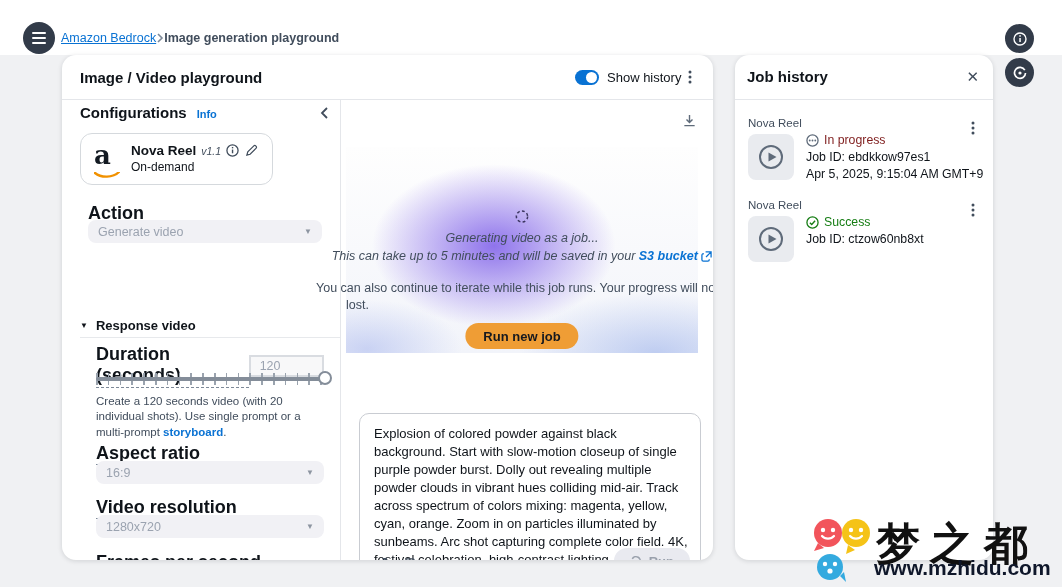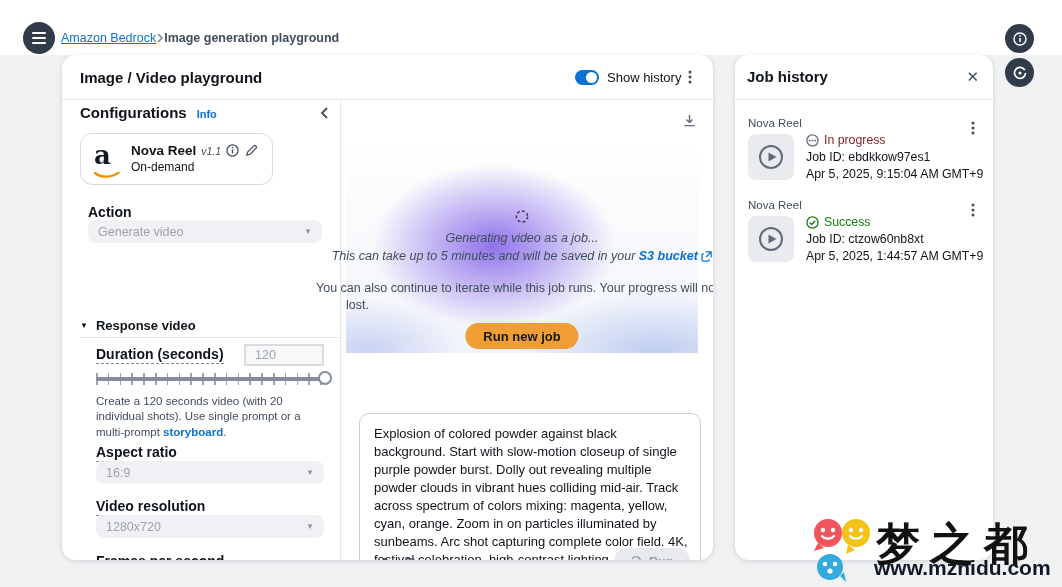--- a/index.html
+++ b/index.html
@@ -42,21 +42,21 @@
   .model-card { position:absolute; left:18px; top:33px; width:193px; height:52px; border:1px solid #d5d9dd; border-radius:12px; }
   .amz-logo { position:absolute; left:13px; top:10px; width:28px; height:30px; }
   .amz-a { font-weight:bold; font-size:26px; line-height:22px; color:#131a22; font-family:"DejaVu Serif",serif;}
   .model-name-row { position:absolute; left:50px; top:9px; display:flex; align-items:center; gap:5px; }
   .model-name { font-size:13.5px; font-weight:bold; }
   .model-ver { font-size:10.5px; font-style:italic; color:#414d5c; }
   .model-icons { display:flex; gap:6px; align-items:center; color:#414d5c; }
   .model-icons svg { cursor:pointer; }
   .model-throughput { position:absolute; left:50px; top:26px; font-size:12px; color:#0f141a; }
 
-  .field-label { font-size:14px; font-weight:bold; color:#0f141a; }
+  .field-label { font-size:18px; font-weight:bold; color:#0f141a; }
   .dashed-u { border-bottom:1px dashed #7d8998; padding-bottom:1px; cursor:help; }
   .select { background:#f1f1f5; border-radius:8px; height:23px; display:flex; align-items:center;
             justify-content:space-between; padding:0 10px; font-size:12.5px; color:#9ba3b0; cursor:default; }
   .select .car { font-size:8px; color:#8d95a1; }
 
   .section-head { position:absolute; left:18px; top:218px; display:flex; gap:8px; align-items:center; font-size:13px; font-weight:bold; cursor:pointer; }
   .section-head .tri { font-size:8px; color:#0f141a; }
   .section-div { position:absolute; left:18px; right:0; top:237px; height:1px; background:#e7e9ec; }
 
   .dur-row { position:absolute; left:34px; top:244px; width:228px; display:flex; justify-content:space-between; align-items:center; }
@@ -345,21 +345,20 @@
     </div>
     <div class="job-lines">
       <div class="job-status st-success">
         <svg width="13" height="13" viewBox="0 0 14 14">
             <circle cx="7" cy="7" r="6" fill="none" stroke="#167d14" stroke-width="1.4"></circle>
             <path d="M4.2 7.2l2 2 3.6-4" fill="none" stroke="#167d14" stroke-width="1.5"></path>
           </svg>
         <span>Success</span>
       </div>
       <div>Job ID: ctzow60nb8xt</div>
-      <div>Apr 5, 2025, 1:44:57 AM GMT+9</div>
     </div>
   </div>
 </div>
 
 <div class="float-btn" style="right:28px;top:24px;">
   <svg width="14" height="14" viewBox="0 0 14 14">
       <circle cx="7" cy="7" r="6" fill="none" stroke="#fff" stroke-width="1.4"></circle>
       <rect x="6.3" y="6" width="1.5" height="4" fill="#fff"></rect>
       <rect x="6.3" y="3.2" width="1.5" height="1.5" fill="#fff"></rect>
     </svg>

